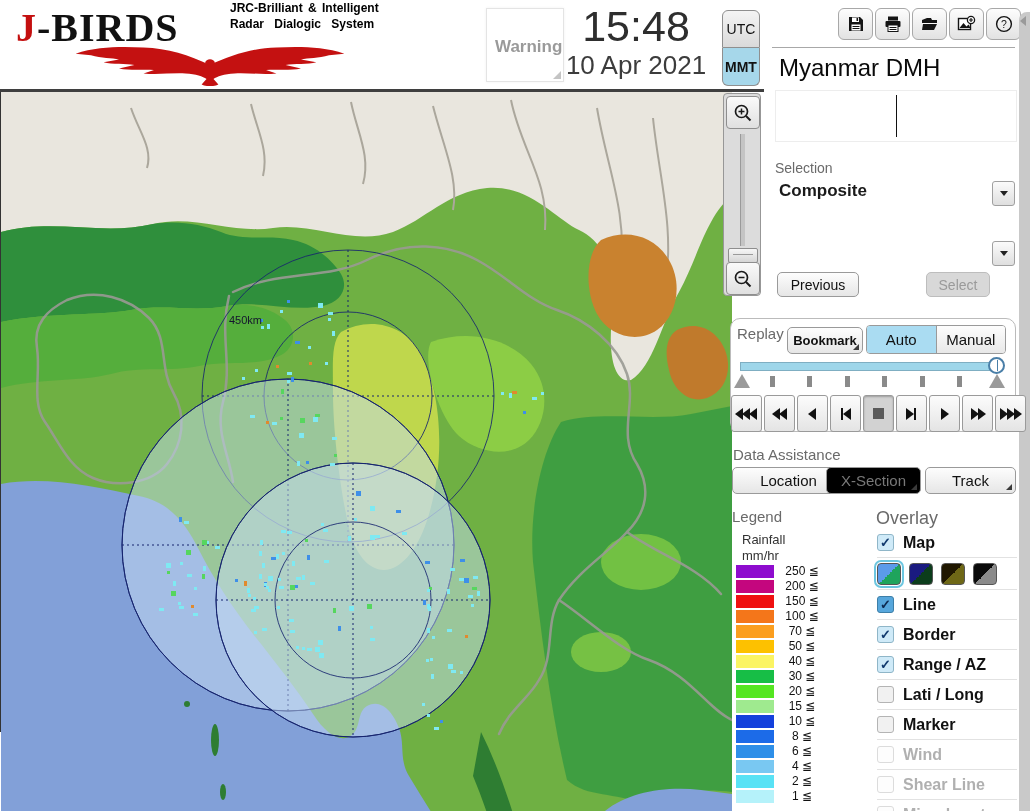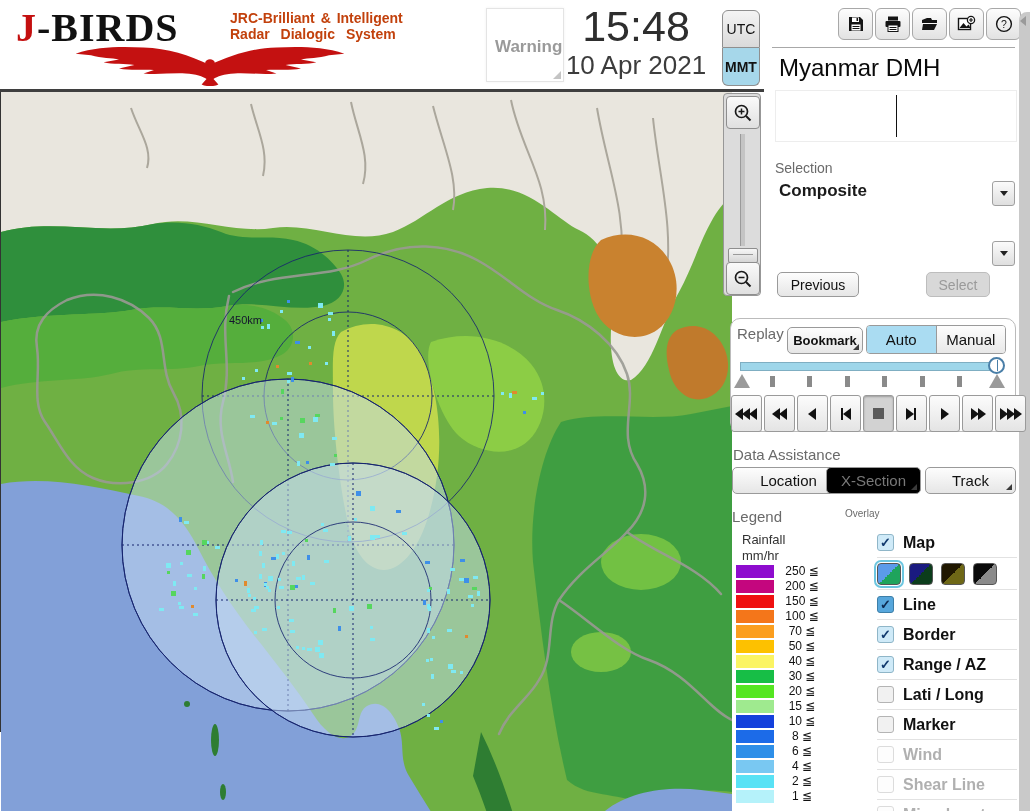--- a/index.html
+++ b/index.html
@@ -4,21 +4,21 @@
 <style>
   html,body{margin:0;padding:0;background:#fff;}
   .app{position:relative;width:1030px;height:811px;background:#fff;overflow:hidden;
        font-family:"Liberation Sans",sans-serif;color:#222;}
   .abs{position:absolute;}
 
   
   .logo-title{position:absolute;left:16px;top:4px;font-family:"Liberation Serif",serif;
               font-weight:bold;font-size:40px;letter-spacing:1px;color:#111;}
   .logo-title .j{color:#C40F0F;}
-  .tagline{position:absolute;left:230px;top:10px;color:#c2410c;font-weight:bold;font-size:14px;line-height:16px;}
+  .tagline{position:absolute;left:230px;top:0;color:#000000;font-weight:bold;font-size:12px;line-height:16px;}
   .tagline .l1{word-spacing:2px;}
   .tagline .l2{word-spacing:7px;}
   .warning-box{position:absolute;left:486px;top:8px;width:76px;height:72px;background:#fff;
                border:1px solid #E4E4E4;box-shadow:0 0 3px rgba(0,0,0,.06);}
   .warning-box .txt{position:absolute;left:8px;top:28px;color:#9A9A9A;font-size:17px;font-weight:bold;}
   .warning-box .fold{position:absolute;right:2px;bottom:2px;width:0;height:0;
                border-left:8px solid transparent;border-bottom:8px solid #C4C4C4;}
   .clock-time{position:absolute;left:558px;top:2px;width:156px;text-align:center;
               font-size:43px;color:#2E2E2E;}
   .clock-date{position:absolute;left:548px;top:50px;width:176px;text-align:center;
@@ -579,21 +579,21 @@
       <div class="legend-row">
         <div class="legend-swatch" style="background: rgb(89, 226, 245);"></div>
         <div class="legend-label">2 ≦</div>
       </div>
       <div class="legend-row">
         <div class="legend-swatch" style="background: rgb(181, 242, 250);"></div>
         <div class="legend-label">1 ≦</div>
       </div>
     </div>
 
-  <div class="section-label" style="left:845px;top:508px;font-size:10px;">Overlay</div>
+  <div class="section-label" style="left:876px;top:508px;font-size:18px;">Overlay</div>
   <div class="overlay-rows" id="overlay-rows">
       <div class="ov-row">
         <div class="cb on-light">✓</div>
         <div class="lbl">Map</div>
       </div>
       <div class="style-row">
         <div class="map-style sel" style="background: linear-gradient(135deg, rgb(91, 155, 234) 0px, rgb(91, 155, 234) 50%, rgb(31, 164, 92) 50%, rgb(31, 164, 92) 100%);"></div>
         <div class="map-style" style="background: linear-gradient(135deg, rgb(26, 26, 128) 0px, rgb(26, 26, 128) 50%, rgb(12, 61, 28) 50%, rgb(12, 61, 28) 100%);"></div>
         <div class="map-style" style="background: linear-gradient(135deg, rgb(32, 23, 0) 0px, rgb(32, 23, 0) 50%, rgb(110, 103, 22) 50%, rgb(110, 103, 22) 100%);"></div>
         <div class="map-style" style="background: linear-gradient(135deg, rgb(10, 10, 10) 0px, rgb(10, 10, 10) 50%, rgb(138, 138, 138) 50%, rgb(138, 138, 138) 100%);"></div>

